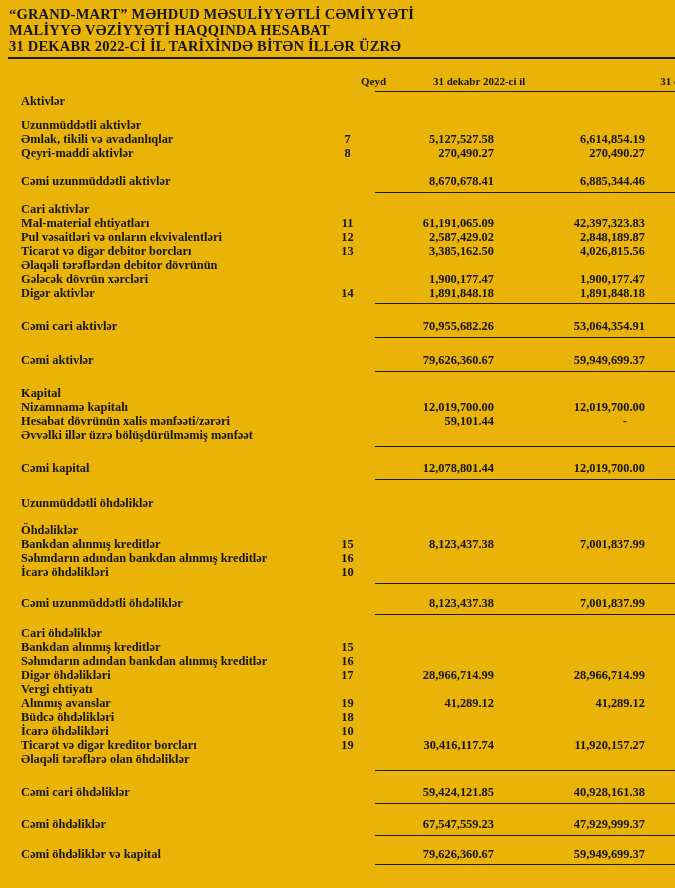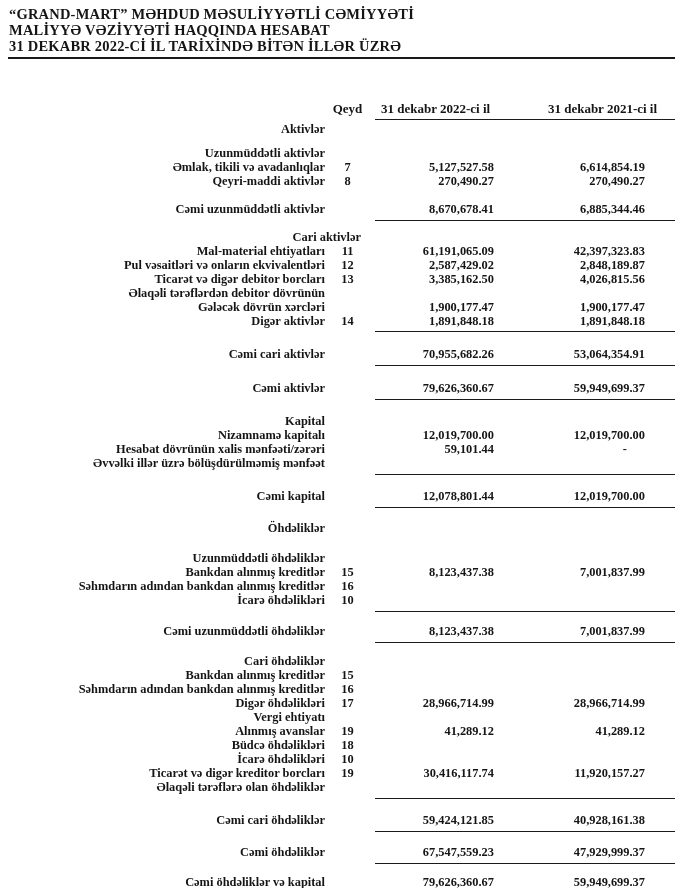--- a/index.html
+++ b/index.html
@@ -1,36 +1,36 @@
 <!DOCTYPE html>
 <html><head>
 <meta charset="utf-8">
 <style>
   html,body{margin:0;padding:0;background:#d9d9d9;}
   .page{
     position:relative;
     width:675px;height:888px;
-    background:#ffffff;
+    background:#eab308;
     font-family:"Liberation Serif","DejaVu Serif",serif;
     color:#151515;
     overflow:hidden;
     margin:0 auto;
   }
   .titleblock{margin:6px 0 0 9px;}
   .title-line{font-weight:bold;font-size:14.5px;line-height:16px;letter-spacing:0.2px;white-space:nowrap;}
   .toprule{margin:3px 0 0 8px;width:667px;border-top:2.6px solid #191919;}
 
   .row{
     display:grid;
     grid-template-columns:325px 45px 127px 23px 125px;
     height:14px;line-height:14px;font-size:12.4px;
     align-items:baseline;white-space:nowrap;font-weight:bold;
   }
-  .hdr-row{height:16px;line-height:16px;font-size:13px;font-weight:bold;margin-top:42px;}
-  .c-label{grid-column:1;padding-left:21px;overflow:visible;text-align:right;}
+  .hdr-row{height:16px;line-height:16px;font-size:11px;font-weight:bold;margin-top:14px;gap:26px;}
+  .c-label{grid-column:1;padding-left:21px;overflow:visible;}
   .c-note{grid-column:2;text-align:center;}
   .c-v22{grid-column:3;text-align:right;padding-right:3px;}
   .c-v21{grid-column:5;text-align:right;}
   .hdr-row .c-v22{text-align:left;position:relative;left:11px;padding-right:0;}
   .hdr-row .c-v21{text-align:center;position:relative;left:20px;}
   .b{font-weight:bold;}
   .rule{margin-left:375px;width:300px;border-top:1.9px solid #1b1b1b;height:0;}
   .rule.thin{border-top-width:1.6px;}
 </style>
 </head>
@@ -75,21 +75,21 @@
   </div>
 
   <div class="row b" style="margin-top:14px;">
     <div class="c-label">Cəmi uzunmüddətli aktivlər</div>
     <div class="c-note"></div>
     <div class="c-v22">8,670,678.41</div>
     <div class="c-v21">6,885,344.46</div>
   </div>
   <div class="rule" style="margin-top:4px;"></div>
 
-  <div class="row b" style="margin-top:9px;margin-left:36px;">
+  <div class="row b" style="margin-top:9px;">
     <div class="c-label">Cari aktivlər</div>
   </div>
   <div class="row">
     <div class="c-label">Mal-material ehtiyatları</div>
     <div class="c-note">11</div>
     <div class="c-v22">61,191,065.09</div>
     <div class="c-v21">42,397,323.83</div>
   </div>
   <div class="row">
     <div class="c-label">Pul vəsaitləri və onların ekvivalentləri</div>
@@ -157,26 +157,26 @@
   <div class="rule" style="margin-top:4px;"></div>
 
   <div class="row b" style="margin-top:14px;">
     <div class="c-label">Cəmi kapital</div>
     <div class="c-note"></div>
     <div class="c-v22">12,078,801.44</div>
     <div class="c-v21">12,019,700.00</div>
   </div>
   <div class="rule" style="margin-top:4px;"></div>
 
+  <div class="row b" style="margin-top:16px;">
+    <div class="c-label">Uzunmüddətli öhdəliklər</div>
+  </div>
+
   <div class="row b" style="margin-top:13px;">
     <div class="c-label">Öhdəliklər</div>
-  </div>
-
-  <div class="row b" style="margin-top:16px;">
-    <div class="c-label">Uzunmüddətli öhdəliklər</div>
   </div>
   <div class="row">
     <div class="c-label">Bankdan alınmış kreditlər</div>
     <div class="c-note">15</div>
     <div class="c-v22">8,123,437.38</div>
     <div class="c-v21">7,001,837.99</div>
   </div>
   <div class="row">
     <div class="c-label">Səhmdarın adından bankdan alınmış kreditlər</div>
     <div class="c-note">16</div>

